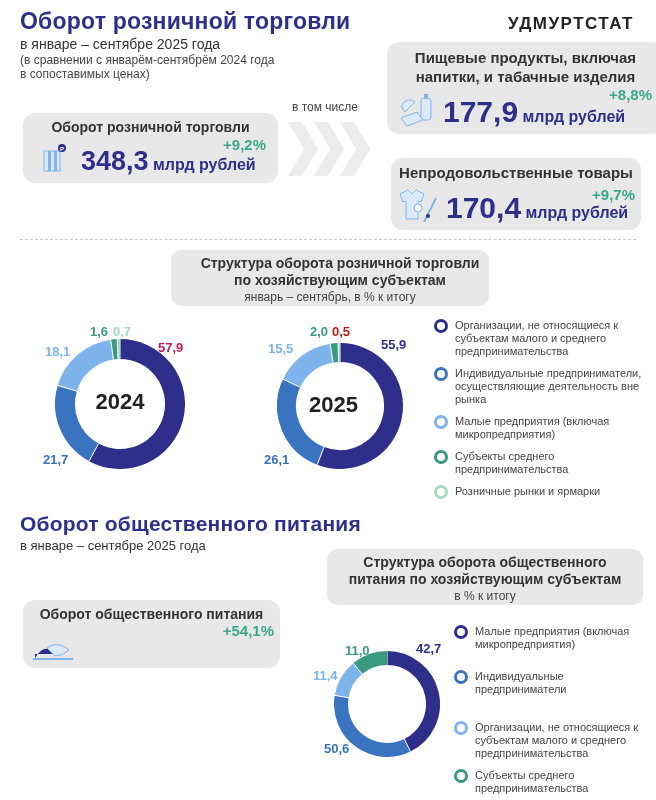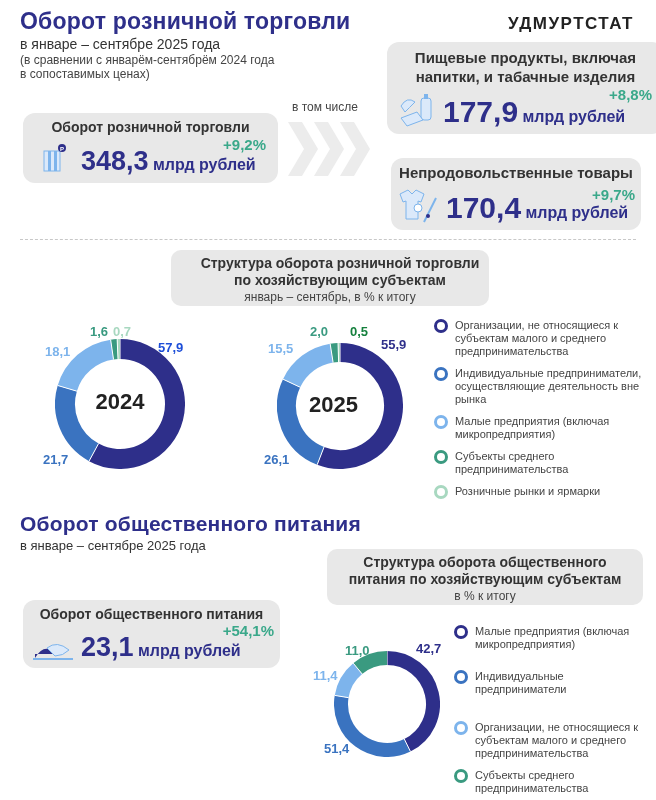--- a/index.html
+++ b/index.html
@@ -115,21 +115,21 @@
       <line x1="43.56928083494272" y1="104.56923395857501" x2="34.04451676158392" y2="122.15556016238614" stroke="#fff" stroke-width="1"></line>
       <path d="M 12.281301604044337 49.323940564151286 A 55 55 0 0 1 57.079406959626176 10.573313476854196" fill="none" stroke="#7db4ec" stroke-width="20"></path>
       <line x1="21.86651949421809" y1="52.17413318885105" x2="2.6960837138705784" y2="46.47374793945151" stroke="#fff" stroke-width="1"></line>
       <path d="M 57.079406959626176 10.573313476854196 A 55 55 0 0 1 62.58175349251747 10.053188592703137" fill="none" stroke="#3a9a80" stroke-width="20"></path>
       <line x1="58.51951478514869" y1="20.4690746628807" x2="55.63929913410366" y2="0.677552290827677" stroke="#fff" stroke-width="1"></line>
       <path d="M 62.58175349251747 10.053188592703137 A 55 55 0 0 1 65.00000000000004 10" fill="none" stroke="#a8d8c0" stroke-width="20"></path>
       <line x1="63.02143467569611" y1="20.04351793948438" x2="62.14207230933883" y2="0.06285924592188508" stroke="#fff" stroke-width="1"></line>
     </svg>
   <div class="abs" style="left:0;right:0;top:50px;text-align:center;font-size:22px;font-weight:bold;color:#222;">2024</div>
 </div>
-<div class="lbl" style="left:158px;top:340px;color:#1d4ed8;">57,9</div>
+<div class="lbl" style="left:158px;top:340px;color:#be185d;">57,9</div>
 <div class="lbl" style="left:43px;top:452px;color:#3a73c0;">21,7</div>
 <div class="lbl" style="left:45px;top:344px;color:#7db4ec;">18,1</div>
 <div class="lbl" style="left:90px;top:324px;color:#3a9a80;">1,6</div>
 <div class="lbl" style="left:113px;top:324px;color:#a8d8c0;">0,7</div>
 
 <div class="abs" style="left:277px;top:343px;width:126px;height:126px;">
   <svg width="126" height="126" viewBox="0 0 126 126" id="donut2025">
       <path d="M 63 9.5 A 53.5 53.5 0 1 1 43.61826788130683 112.86580451651429" fill="none" stroke="#2e2f8a" stroke-width="19"></path>
       <line x1="63" y1="19" x2="63.00000000000001" y2="0" stroke="#fff" stroke-width="1"></line>
       <path d="M 43.61826788130683 112.86580451651429 A 53.5 53.5 0 0 1 14.591752693067946 40.22080790126863" fill="none" stroke="#3a73c0" stroke-width="19"></path>
@@ -140,21 +140,21 @@
       <line x1="56.116883538229835" y1="19.54171301381394" x2="53.14462870246545" y2="0.7756345425063245" stroke="#fff" stroke-width="1"></line>
       <path d="M 61.31952438932014 9.52639902043336 A 53.5 53.5 0 0 1 62.99999999999999 9.5" fill="none" stroke="#a8d8c0" stroke-width="19"></path>
       <line x1="61.617926600562356" y1="19.02171134390781" x2="61.02112217807792" y2="0.031086696958908533" stroke="#fff" stroke-width="1"></line>
     </svg>
   <div class="abs" style="left:0;right:13px;top:49px;text-align:center;font-size:22px;font-weight:bold;color:#222;">2025</div>
 </div>
 <div class="lbl" style="left:381px;top:337px;color:#2e2f8a;">55,9</div>
 <div class="lbl" style="left:264px;top:452px;color:#3a73c0;">26,1</div>
 <div class="lbl" style="left:268px;top:341px;color:#7db4ec;">15,5</div>
 <div class="lbl" style="left:310px;top:324px;color:#3a9a80;">2,0</div>
-<div class="lbl" style="left:350px;top:324px;color:#15803d;">0,5</div>
+<div class="lbl" style="left:332px;top:324px;color:#b91c1c;">0,5</div>
 
 <div class="abs" style="left:434px;top:319px;width:210px;">
   <div class="legend-item" style="margin-bottom:9px;">
     <span class="ring" style="border-color:#2e2f8a;"></span>
     <span>Организации, не относящиеся к субъектам малого и среднего предпринимательства</span>
   </div>
   <div class="legend-item" style="margin-bottom:9px;">
     <span class="ring" style="border-color:#3a73c0;"></span>
     <span>Индивидуальные предприниматели, осуществляющие деятельность вне рынка</span>
   </div>
@@ -178,24 +178,20 @@
 <div class="abs card" style="left:23px;top:600px;width:257px;height:68px;">
   <div class="abs card-title" style="left:0;right:0;top:6px;font-size:14px;">Оборот общественного питания</div>
   <div class="abs" style="left:10px;top:38px;width:40px;height:24px;">
     <svg width="40" height="24" viewBox="0 0 40 24">
       <path d="M2 20 q10 -16 20 -4 h-20 z" fill="#2e2f8a"></path>
       <path d="M14 10 q10 -8 22 2 q-6 6 -14 6 z" fill="#dbe9fa" stroke="#7db4ec" stroke-width="1"></path>
       <rect x="0" y="20" width="40" height="2" fill="#7db4ec"></rect>
     </svg>
   </div>
   <div class="abs delta" style="right:6px;top:22px;">+54,1%</div>
-  <div class="abs" style="left:58px;top:32px;white-space:nowrap;">
-    <span class="big" style="font-size:27px;">23,1</span>
-    <span class="unit">млрд рублей</span>
-  </div>
 </div>
 
 <div class="abs card" style="left:327px;top:549px;width:316px;height:56px;border-radius:10px;">
   <div class="abs" style="left:0;right:0;top:40px;text-align:center;font-size:12px;color:#444;">в % к итогу</div>
   <div class="abs card-title" style="left:0;right:0;top:5px;font-size:14px;line-height:17px;">
     <div>Структура оборота общественного</div>
     <div>питания по хозяйствующим субъектам</div>
   </div>
 </div>
 
@@ -205,21 +201,21 @@
       <line x1="53" y1="14" x2="53" y2="0" stroke="#fff" stroke-width="1"></line>
       <path d="M 73.36687862778948 94.24548769212086 A 46 46 0 0 1 7.612446566438074 45.51869040103536" fill="none" stroke="#3a73c0" stroke-width="14"></path>
       <line x1="70.26757101051716" y1="87.9690004346242" x2="76.46618624506178" y2="100.5219749496175" stroke="#fff" stroke-width="1"></line>
       <path d="M 7.612446566438074 45.51869040103536 A 46 46 0 0 1 23.678496471560283 17.55639083231369" fill="none" stroke="#7db4ec" stroke-width="14"></path>
       <line x1="14.519248175893146" y1="46.65715055739954" x2="0.7056449569829937" y2="44.380230244671175" stroke="#fff" stroke-width="1"></line>
       <path d="M 23.678496471560283 17.55639083231369 A 46 46 0 0 1 52.99999999999999 7" fill="none" stroke="#3a9a80" stroke-width="14"></path>
       <line x1="28.140464399801107" y1="22.949983531744216" x2="19.216528543319455" y2="12.162798132883161" stroke="#fff" stroke-width="1"></line>
     </svg>
 </div>
 <div class="lbl" style="left:416px;top:641px;color:#2e2f8a;">42,7</div>
-<div class="lbl" style="left:324px;top:741px;color:#3a73c0;">51,4</div>
+<div class="lbl" style="left:324px;top:741px;color:#3a73c0;">50,6</div>
 <div class="lbl" style="left:313px;top:668px;color:#7db4ec;">11,4</div>
 <div class="lbl" style="left:345px;top:643px;color:#3a9a80;">11,0</div>
 
 <div class="abs" style="left:454px;top:625px;width:195px;">
   <div class="legend-item" style="margin-bottom:19px;">
     <span class="ring" style="border-color:#2e2f8a;"></span>
     <span>Малые предприятия (включая микропредприятия)</span>
   </div>
   <div class="legend-item" style="margin-bottom:25px;">
     <span class="ring" style="border-color:#3a73c0;"></span>

